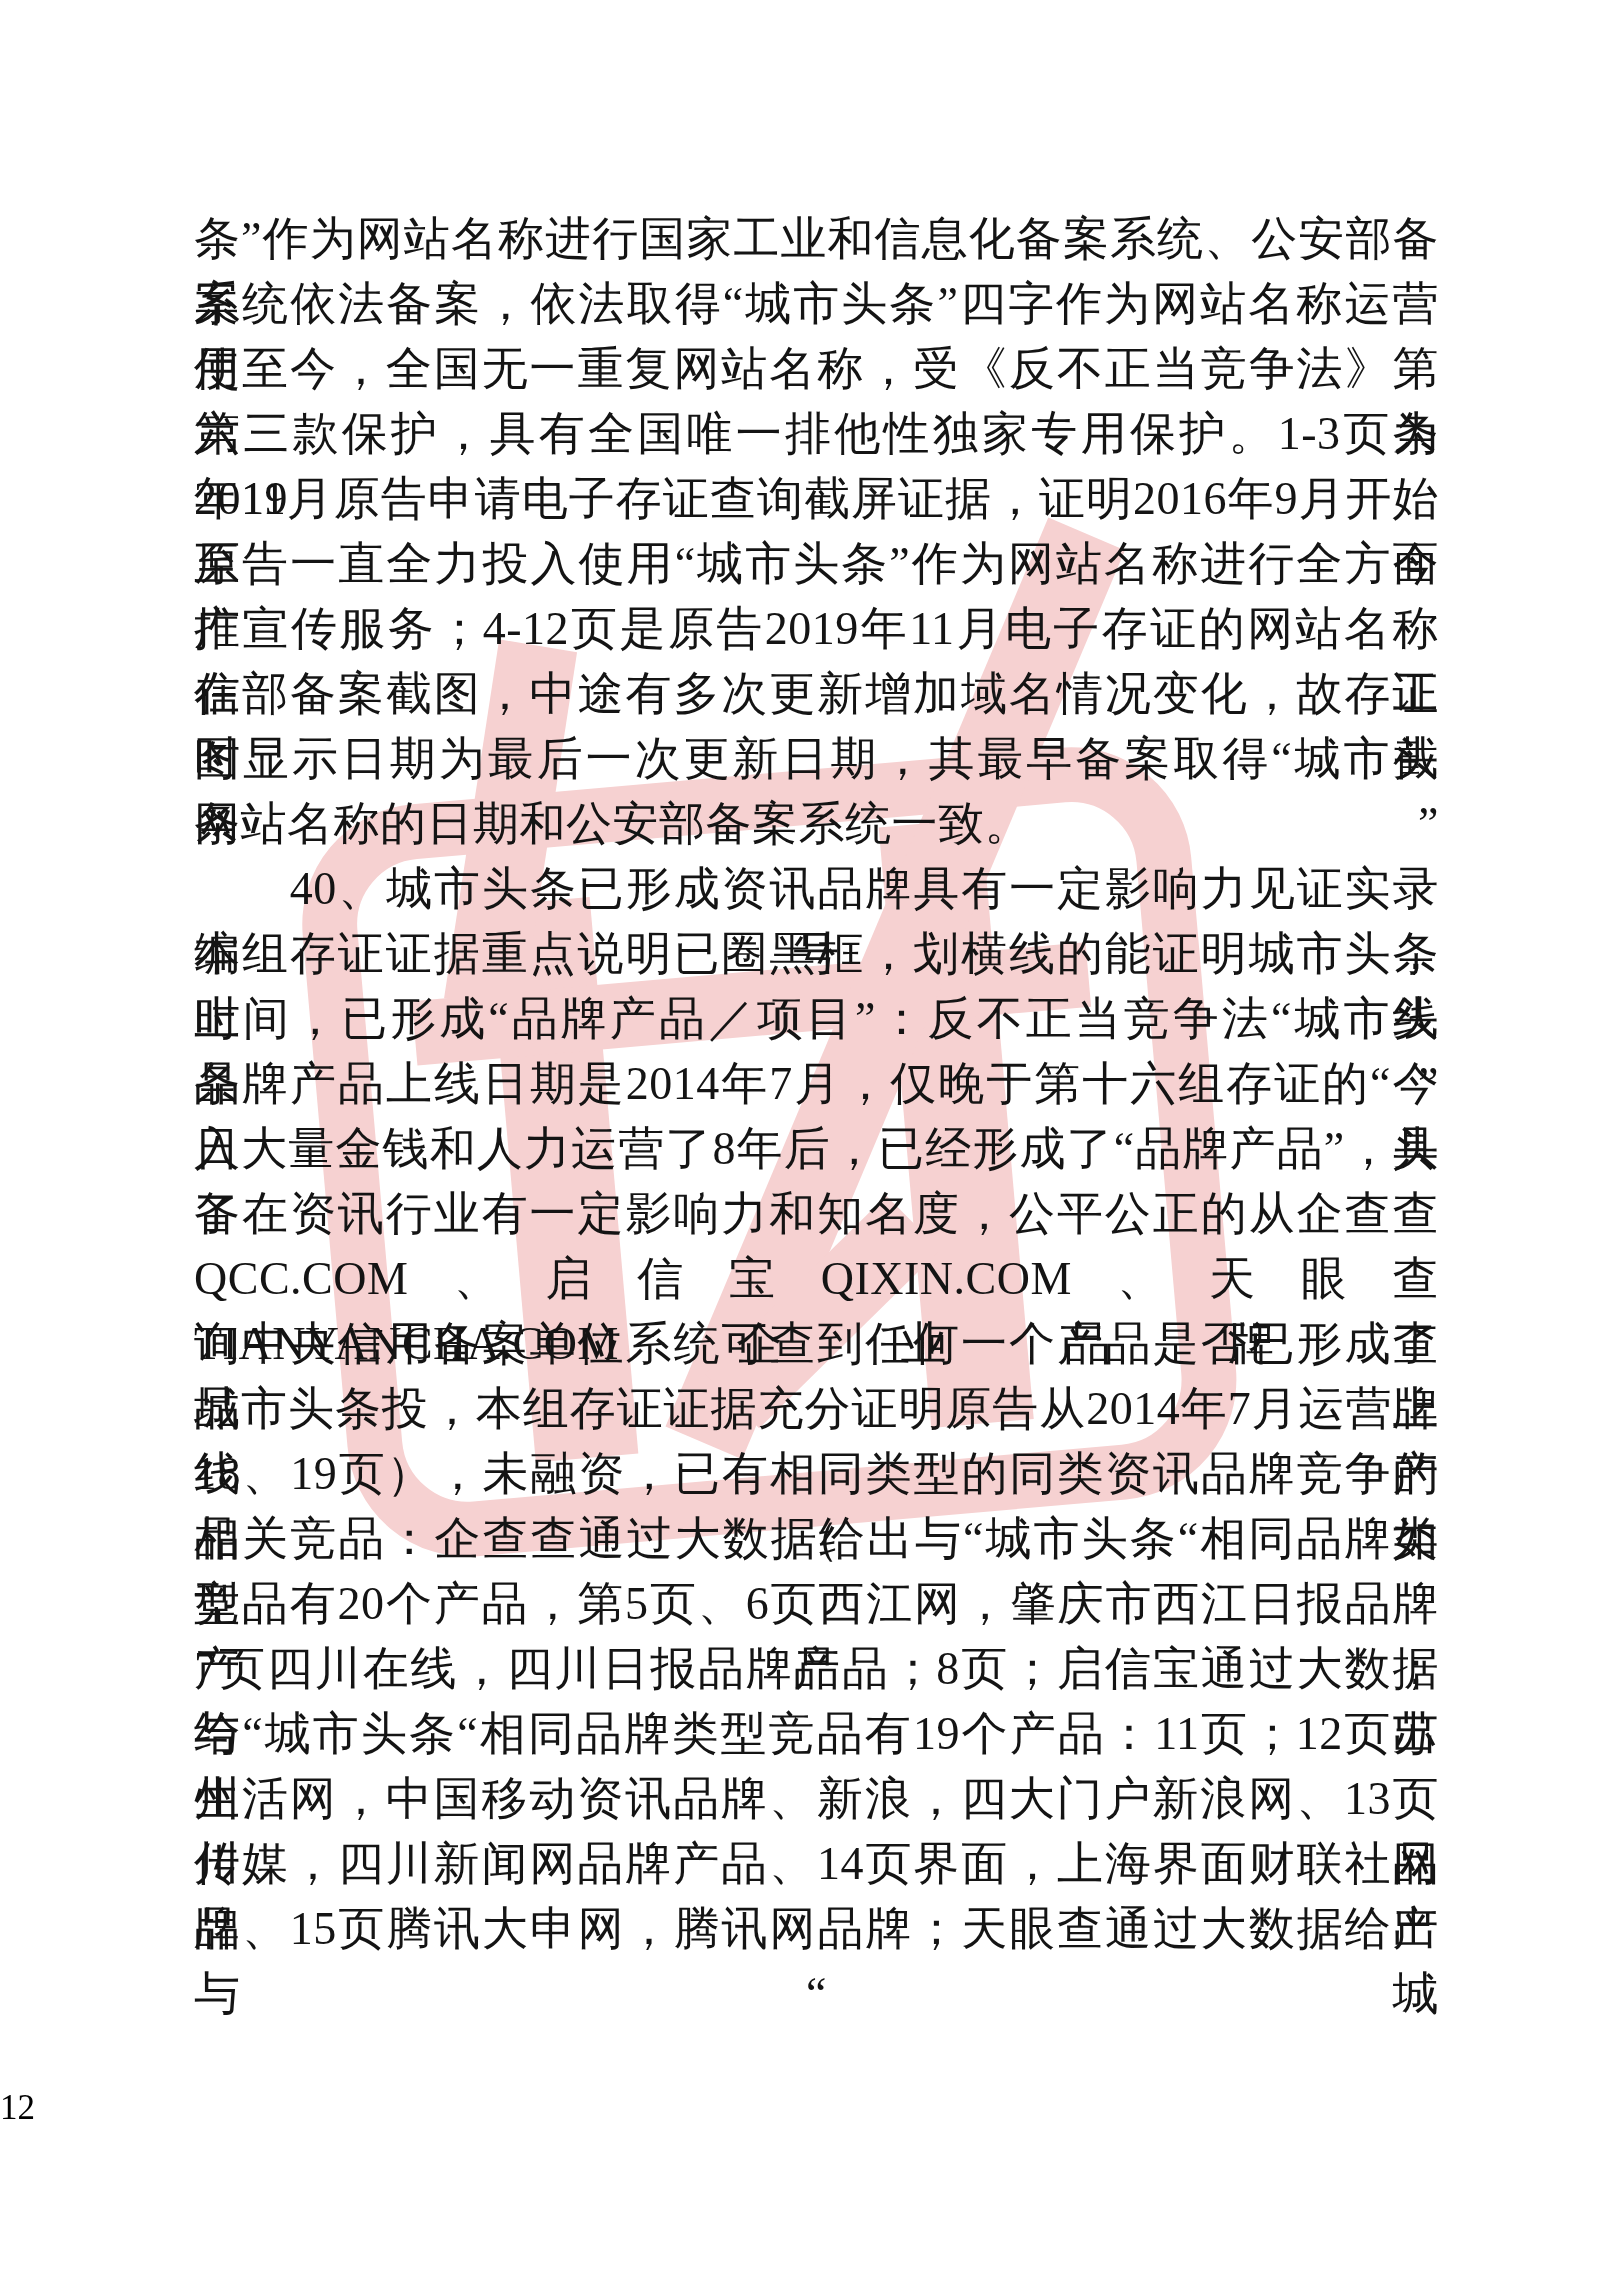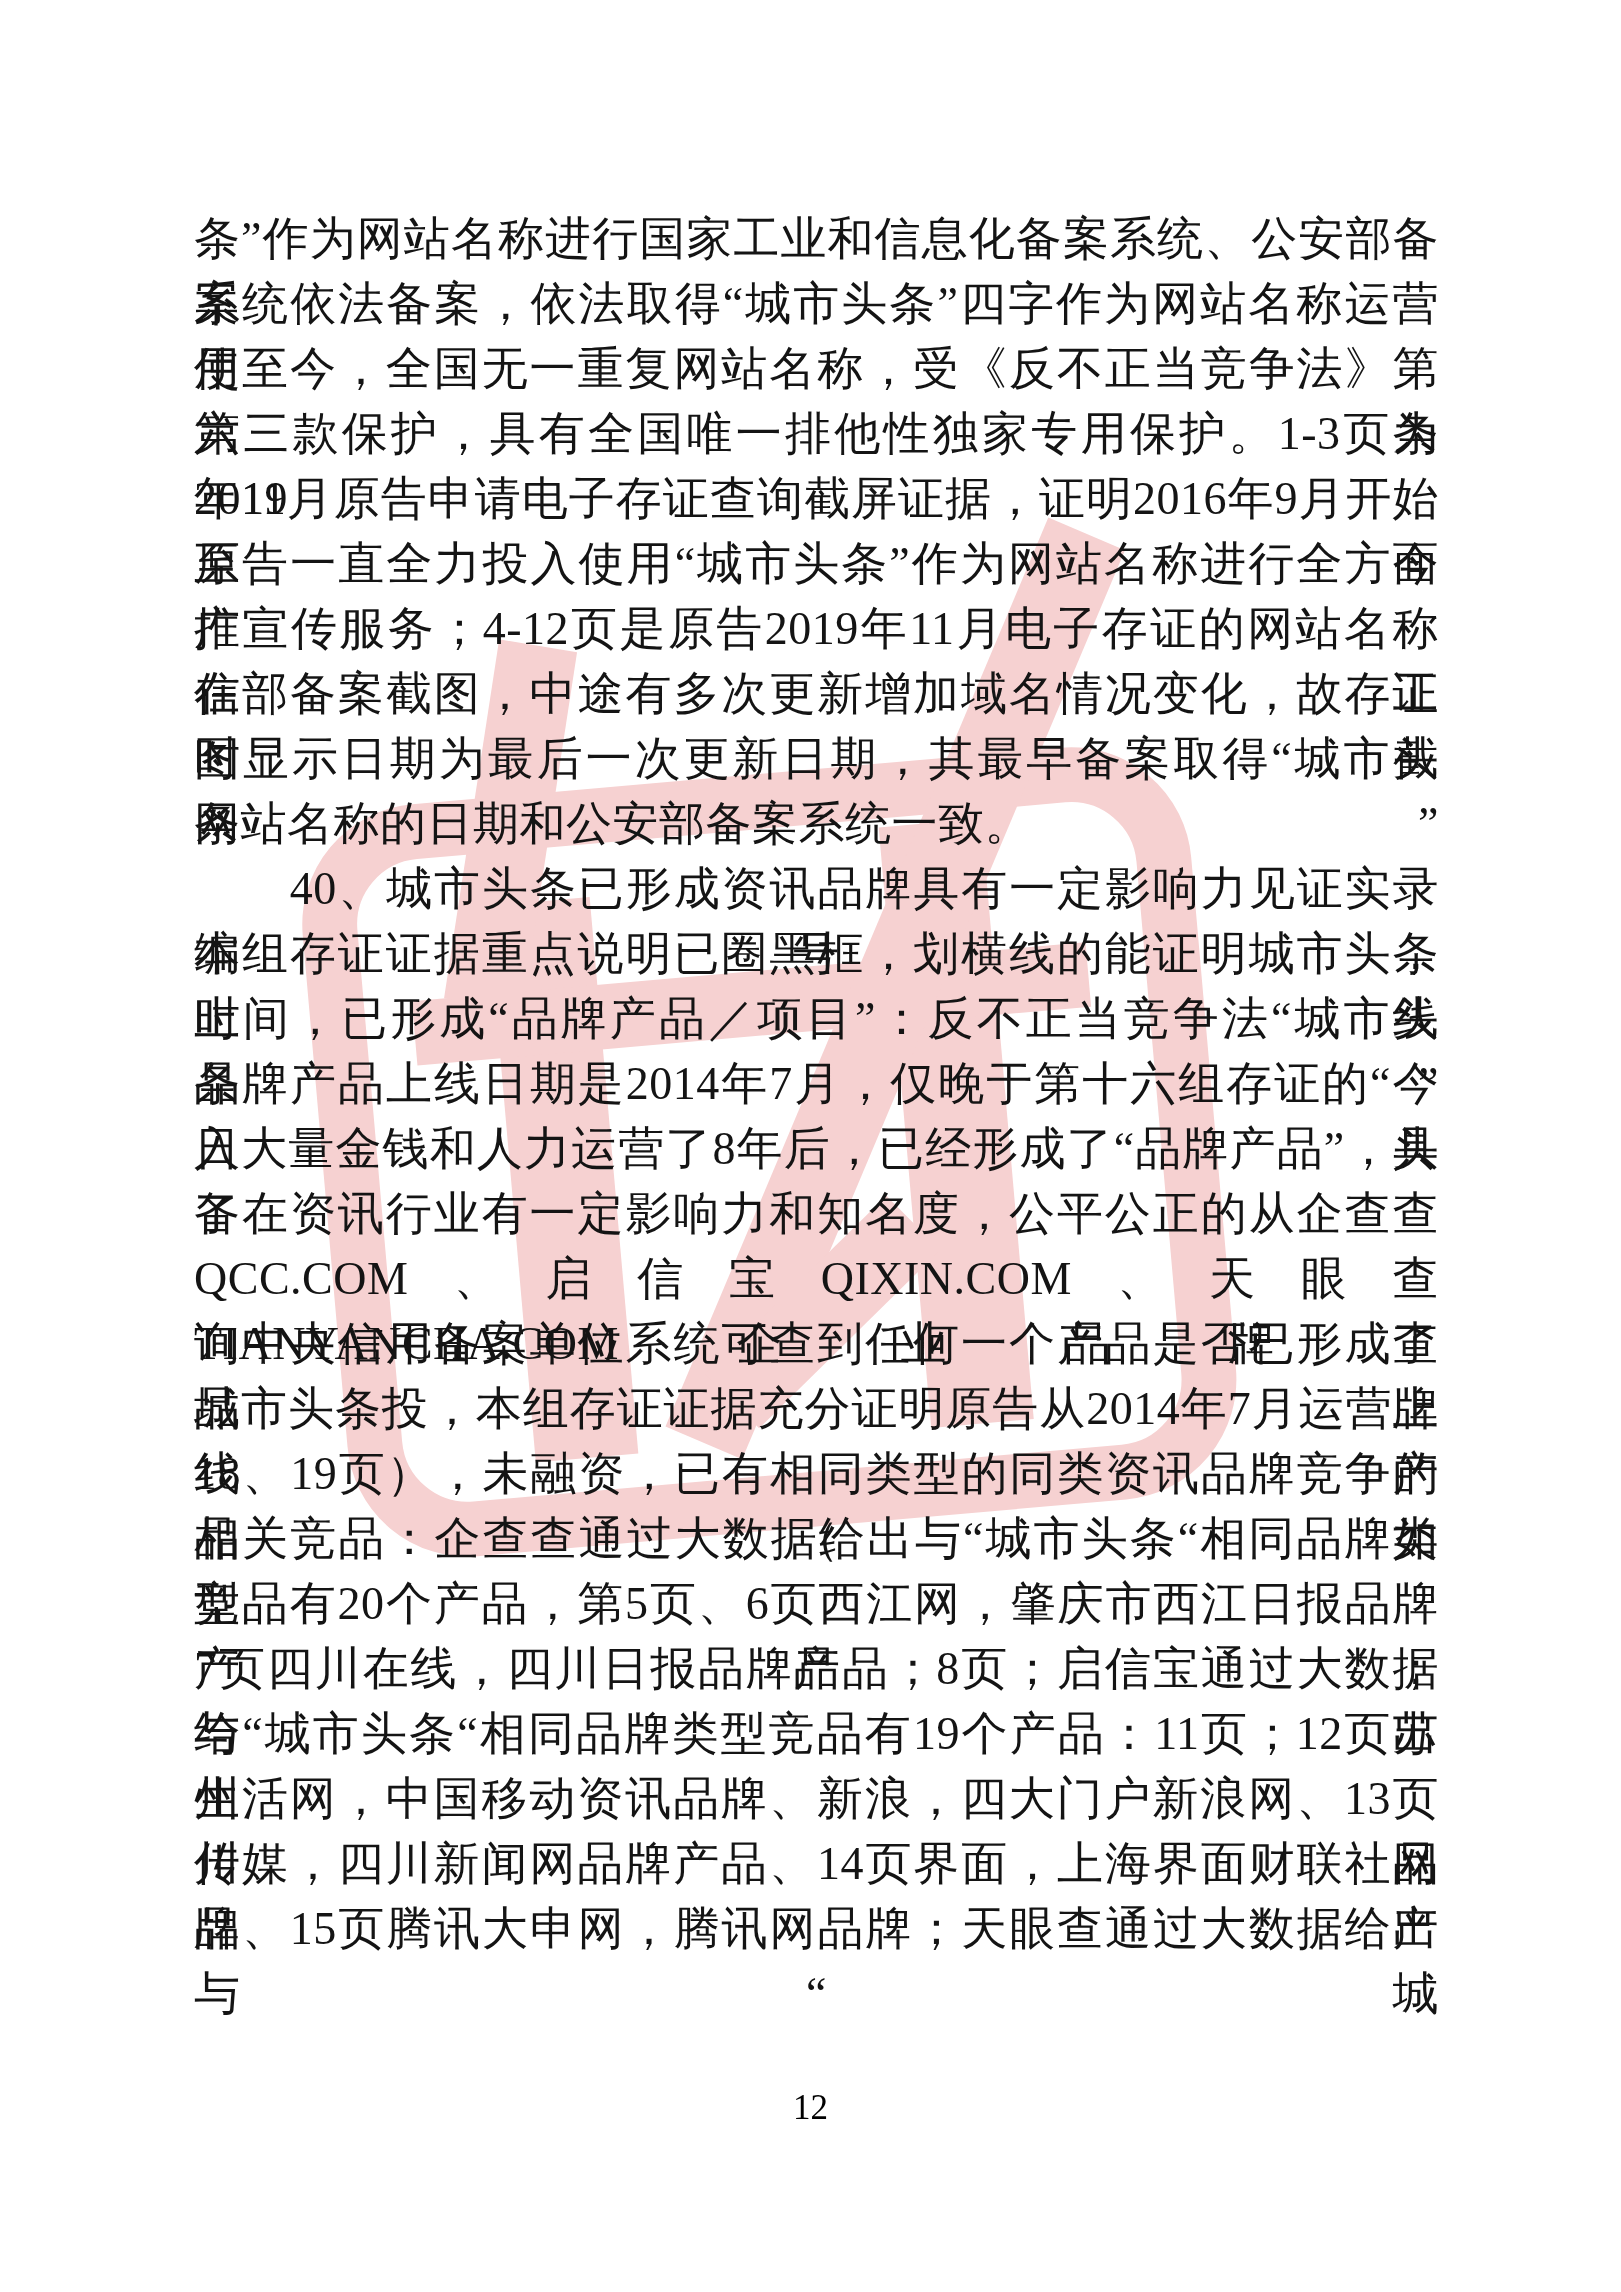--- a/index.html
+++ b/index.html
@@ -28,21 +28,21 @@
     text-align-last:justify;
     text-justify:inter-character;
     letter-spacing:0.5px;
   }
   .line.para-end{
     text-align-last:left;
   }
   .pagenum{
     position:absolute;
     left:0;right:0;top:2088px;
-    text-align:center;
+    text-align:left;
     font-size:35px;
     z-index:2;
   }
 </style>
 </head>
 <body>
 
 <div class="page" style="background: rgb(255, 255, 255);">
 
   <svg class="watermark" viewBox="0 0 1654 2339" xmlns="http://www.w3.org/2000/svg" aria-hidden="true">

